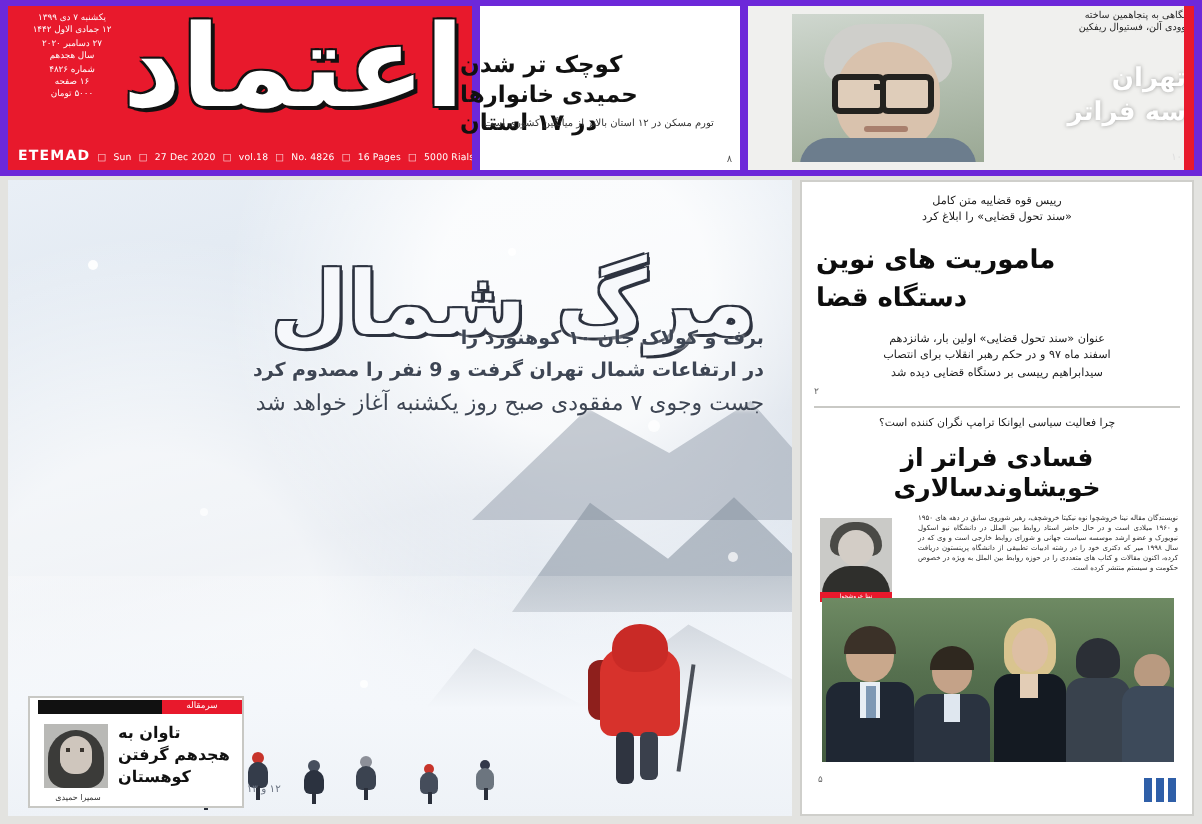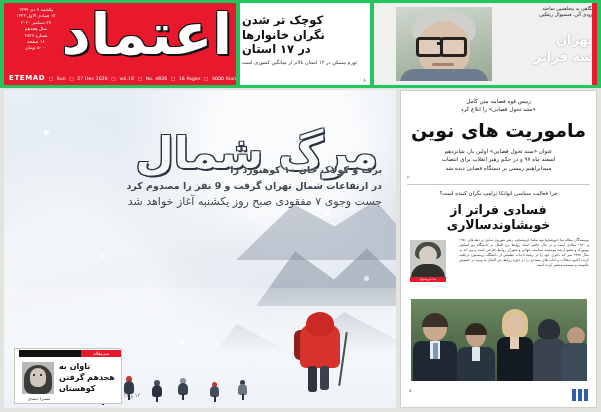--- a/index.html
+++ b/index.html
@@ -5,21 +5,21 @@
   html,body{margin:0;padding:0;}
   body{
     width:601px;height:412px;overflow:hidden;
     background:#d8d8d4;
     font-family:"DejaVu Sans","Liberation Sans",sans-serif;
     -webkit-font-smoothing:antialiased;
   }
   .page{position:relative;width:601px;height:412px;background:#e3e3e0;}
 
   
-  .masthead{position:absolute;left:0;top:0;width:601px;height:88px;background:#22c55e;}
+  .masthead{position:absolute;left:0;top:0;width:601px;height:88px;background:#6d28d9;}
   .mast-red{position:absolute;left:4px;top:3px;width:232px;height:82px;background:#e8192c;overflow:hidden;}
   .logo-glyph{
     position:absolute;right:4px;top:-4px;width:160px;height:72px;
     color:#fff;font-family:"DejaVu Sans","Liberation Sans",sans-serif;
     font-size:57px;font-weight:bold;line-height:70px;text-align:center;
     text-shadow:2px 2px 0 #111, -1px -1px 0 #111, 1px -1px 0 #111, -1px 1px 0 #111;
     letter-spacing:-2px;white-space:nowrap;
   }
   .mast-dates{
     position:absolute;left:6px;top:4px;width:52px;
@@ -31,21 +31,21 @@
     position:absolute;left:0;bottom:2px;width:232px;height:10px;
     color:#fff;direction:ltr;font-size:4.6px;line-height:10px;
     white-space:nowrap;padding-left:5px;box-sizing:border-box;letter-spacing:.1px;
   }
   .mast-strip .brand{font-size:7px;font-weight:bold;letter-spacing:.6px;}
   .mast-strip .sep{opacity:.85;padding:0 2px;}
 
   
   .mast-mid{position:absolute;left:240px;top:3px;width:130px;height:82px;background:#fff;}
   .mast-mid h2{
-    margin:0;position:absolute;right:2px;top:10px;width:126px;
+    margin:12px;position:absolute;right:2px;top:10px;width:126px;
     text-align:left;font-size:11.5px;line-height:14.5px;color:#111;font-weight:bold;
   }
   .mast-mid .deck{
     position:absolute;right:2px;top:56px;width:126px;text-align:left;
     font-size:5px;line-height:7px;color:#333;
   }
   .mast-mid .pg{position:absolute;right:4px;bottom:2px;font-size:5px;color:#555;}
 
   
   .mast-right{position:absolute;left:374px;top:3px;width:223px;height:82px;background:#f0f0ee;}
@@ -136,22 +136,22 @@
   .ed-portrait .ey{position:absolute;top:12px;width:2px;height:1.6px;background:#3a342e;}
   .ed-portrait .e1{left:11px;} .ed-portrait .e2{left:18px;}
   .ed-byline{position:absolute;left:7px;bottom:2px;width:34px;text-align:center;font-size:4px;color:#333;}
 
   
   .rail{position:absolute;left:400px;top:90px;width:197px;height:318px;background:#fff;border:1px solid #cfcfcb;box-sizing:border-box;}
   .rail .inner{position:absolute;inset:4px;}
 
   .kicker2{text-align:center;font-size:5.6px;line-height:8.4px;color:#1b1b1b;margin:2px 2px 0;}
   .rail h1{
-    margin:7px 3px 0;text-align:center;color:#0d0d0d;font-weight:bold;
-    font-size:19px;line-height:19px;letter-spacing:-.2px;
+    margin:7px 3px 0;text-align:left;color:#0d0d0d;font-weight:bold;
+    font-size:13px;line-height:19px;letter-spacing:-.2px;
   }
   .rail .deck2{margin:7px 6px 0;text-align:center;font-size:5.6px;line-height:8.6px;color:#1b1b1b;}
   .rail .pgnum{text-align:left;font-size:4.6px;color:#666;margin:2px 2px 0;}
   .hr{height:1px;background:#c9c9c5;margin:4px 2px;}
 
   .kicker3{text-align:center;font-size:5.4px;line-height:8px;color:#1b1b1b;margin:0 2px;}
   .rail h3{
     margin:5px 3px 0;text-align:center;color:#0d0d0d;font-weight:bold;
     font-size:12.5px;line-height:15px;
   }
@@ -213,21 +213,21 @@
         <span class="sep">□</span>
         <span>16 Pages</span>
         <span class="sep">□</span>
         <span>5000 Rials</span>
       </div>
     </div>
 
     <div class="mast-mid">
       <h2>
         <span>کوچک تر شدن</span><br>
-        <span>نگران خانوارها</span><br>
+        <span>حمیدی خانوارها</span><br>
         <span>در ۱۷ استان</span>
       </h2>
       <div class="deck">تورم مسکن در ۱۲ استان بالاتر از میانگین کشوری است</div>
       <div class="pg">۸</div>
     </div>
 
     <div class="mast-right">
       <div class="wa-photo">
         <div class="hair"></div>
         <div class="face"></div>
@@ -342,20 +342,21 @@
   <div class="rail">
     <div class="inner">
 
       <div class="kicker2">
         <span>رییس قوه قضاییه متن کامل</span><br>
         <span>«سند تحول قضایی» را ابلاغ کرد</span>
       </div>
 
       <h1>
         <span>ماموریت های نوین</span><br>
+        <span>دستگاه قضا</span>
       </h1>
 
       <div class="deck2">
         <span>عنوان «سند تحول قضایی» اولین بار، شانزدهم</span><br>
         <span>اسفند ماه ۹۷ و در حکم رهبر انقلاب برای انتصاب</span><br>
         <span>سیدابراهیم رییسی بر دستگاه قضایی دیده شد</span>
       </div>
 
       <div class="pgnum">۲</div>
 

